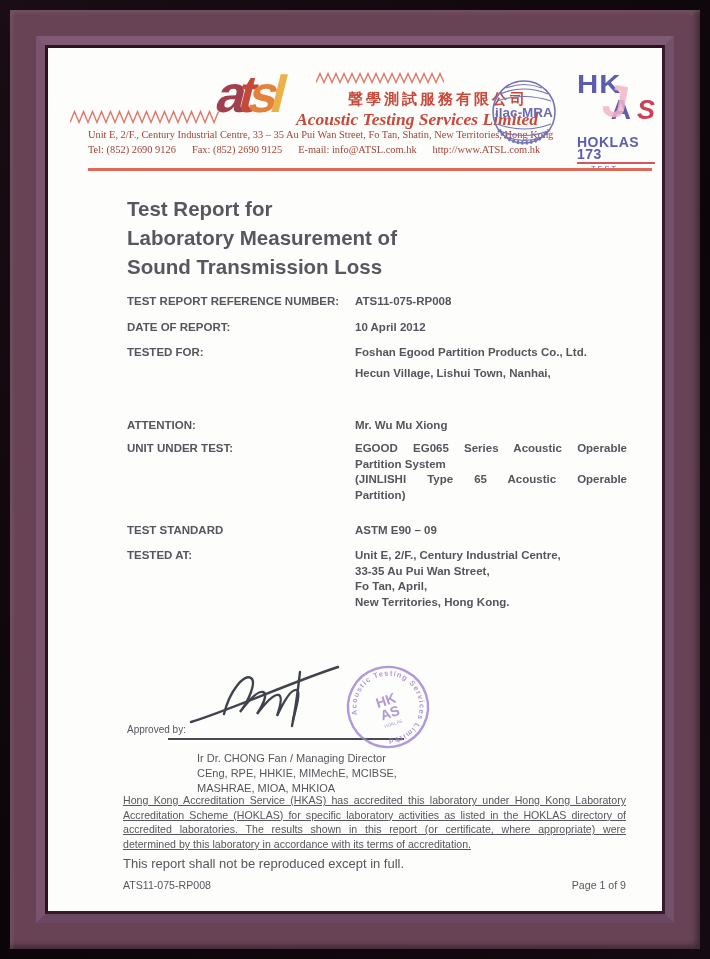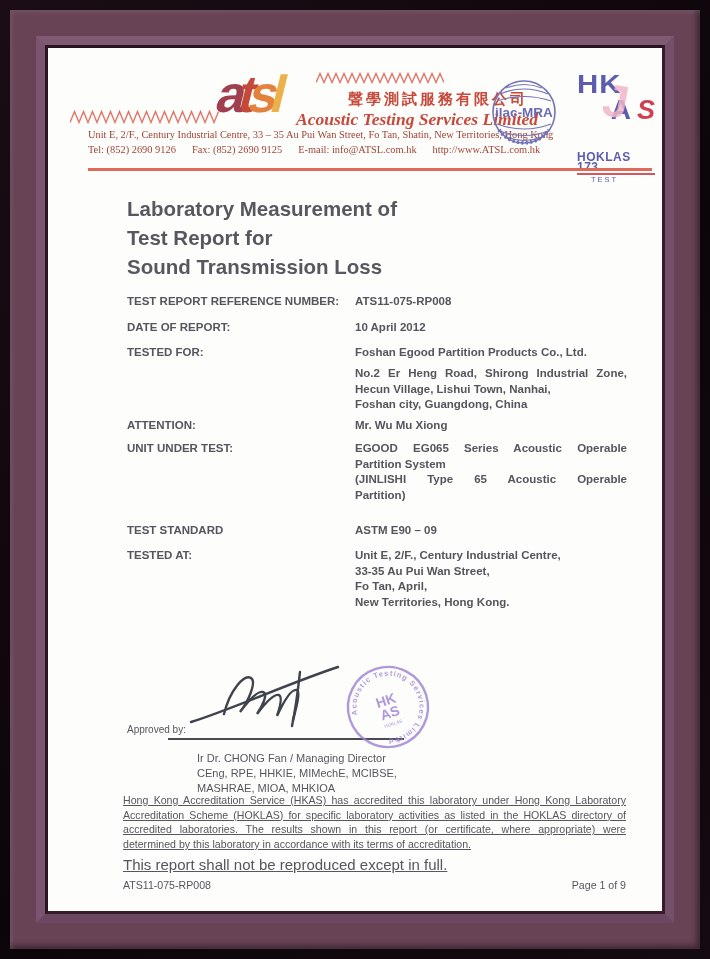--- a/index.html
+++ b/index.html
@@ -35,21 +35,21 @@
   .ilac path, .ilac circle { stroke:#7474b6; fill:none; }
   .ilac text { fill:#6a6ab2; font-weight:bold; font-size:13.5px; font-family:"Liberation Sans",sans-serif; }
 
   .hkas { left:529px; top:26px; width:78px; text-align:left; color:#5d5dad; line-height:.85; }
   .hkas .hk { font-size:28px; font-weight:bold; letter-spacing:1px; display:block; transform:scale(1.05,.92); transform-origin:left top;}
   .hkas .row2 { position:relative; height:30px;text-align:right; }
   .hkas .a { font-size:28px; font-weight:bold; }
   .hkas .s { font-size:27px; font-weight:bold; color:#cf4053; font-style:italic; margin-left:6px; }
   .hkas .j { position:absolute; left:26px; top:-16px; font-size:46px; font-weight:bold;
              color:#f3b5ca; transform:rotate(10deg); opacity:.85; }
-  .hkas .hoklas { display:inline-block; margin-top:24px; font-size:12px; font-weight:bold;
+  .hkas .hoklas { display:inline-block; margin-top:9px; font-size:14px; font-weight:bold;
                   border-bottom:2px solid #d4575f; padding-bottom:1px; letter-spacing:.5px;}
   .hkas .test { display:block; font-size:7.5px; letter-spacing:2px; margin-top:2px; margin-left:14px; }
 
   
   .doc-title { left:79px; top:146px; font-size:20.5px; font-weight:bold; line-height:29px; color:#57585f; }
 
   
   .frow { left:0; width:100%; font-size:11.5px; font-weight:bold; line-height:15.5px; color:#54555d; }
   .frow .lab { position:absolute; left:79px; top:0; }
   .frow .val { position:absolute; left:307px; top:0; width:272px; }
@@ -60,21 +60,21 @@
   
   .approved-by { left:79px; top:676px; font-size:10px; }
   .sig-svg { left:140px; top:612px; }
   .sig-line { left:120px; top:690px; width:236px; height:1.6px; background:#4a4a52; }
   .names { left:149px; top:675px; font-size:11px; line-height:15px;margin-top:28px; }
   .stamp { left:288px; top:607px; opacity:.8; }
 
   
   .accr { left:75px; top:745px; width:503px; font-size:10.6px; line-height:14.7px; color:#55565e;text-decoration:underline; }
   .accr .jline { text-align:justify; text-align-last:justify; }
-  .note { left:75px; top:808px; font-size:15px;text-decoration:underline; }
+  .note { left:75px; top:808px; font-size:13px; }
   .foot { left:75px; top:831px; width:503px; font-size:10.6px; }
   .foot .pg { position:absolute; right:0; top:0; }
 </style>
 </head>
 <body>
 
 <div class="frame-outer"></div>
 <div class="frame-main"></div>
 <div class="frame-bevel"></div>
 <div class="page-edge"></div>
@@ -119,43 +119,41 @@
       <span class="a">A</span><span class="s">S</span>
       <span class="j">J</span>
     </span>
     <span class="hoklas">HOKLAS 173</span>
     <span class="test">TEST</span>
   </div>
 
   <div class="abs red-rule"></div>
 
   <div class="abs doc-title">
+    <div>Test Report for</div>
     <div>Laboratory Measurement of</div>
-    <div>Test Report for</div>
     <div>Sound Transmission Loss</div>
   </div>
 
   <div class="abs frow r1">
     <span class="lab">TEST REPORT REFERENCE NUMBER:</span>
     <span class="val">ATS11-075-RP008</span>
   </div>
   <div class="abs frow r2">
     <span class="lab">DATE OF REPORT:</span>
     <span class="val">10 April 2012</span>
   </div>
   <div class="abs frow r3">
     <span class="lab">TESTED FOR:</span>
     <span class="val">Foshan Egood Partition Products Co., Ltd.</span>
   </div>
   <div class="abs frow r4">
     <span class="lab"></span>
     <span class="val">
-      <div class="stretch">No.2 Er Heng Road, Shirong Industrial Zone,</div>
       <div>Hecun Village, Lishui Town, Nanhai,</div>
-      <div>Foshan city, Guangdong, China</div>
     </span>
   </div>
   <div class="abs frow r5">
     <span class="lab">ATTENTION:</span>
     <span class="val">Mr. Wu Mu Xiong</span>
   </div>
   <div class="abs frow r6">
     <span class="lab">UNIT UNDER TEST:</span>
     <span class="val">
       <div class="stretch">EGOOD EG065 Series Acoustic Operable</div>

